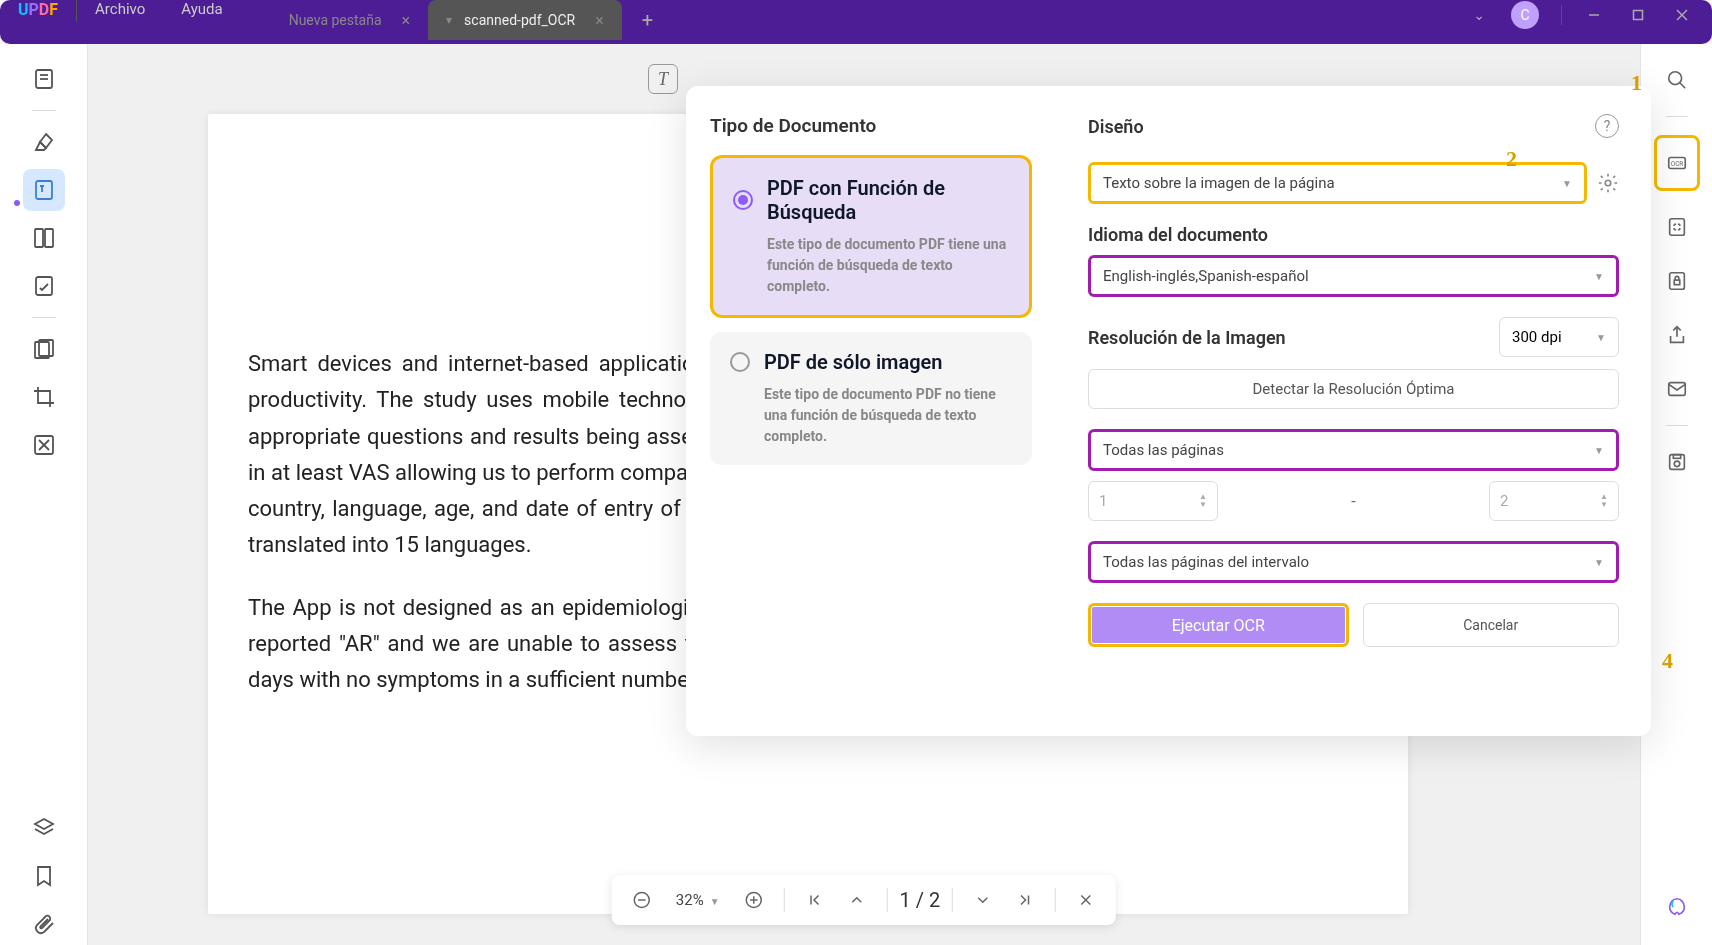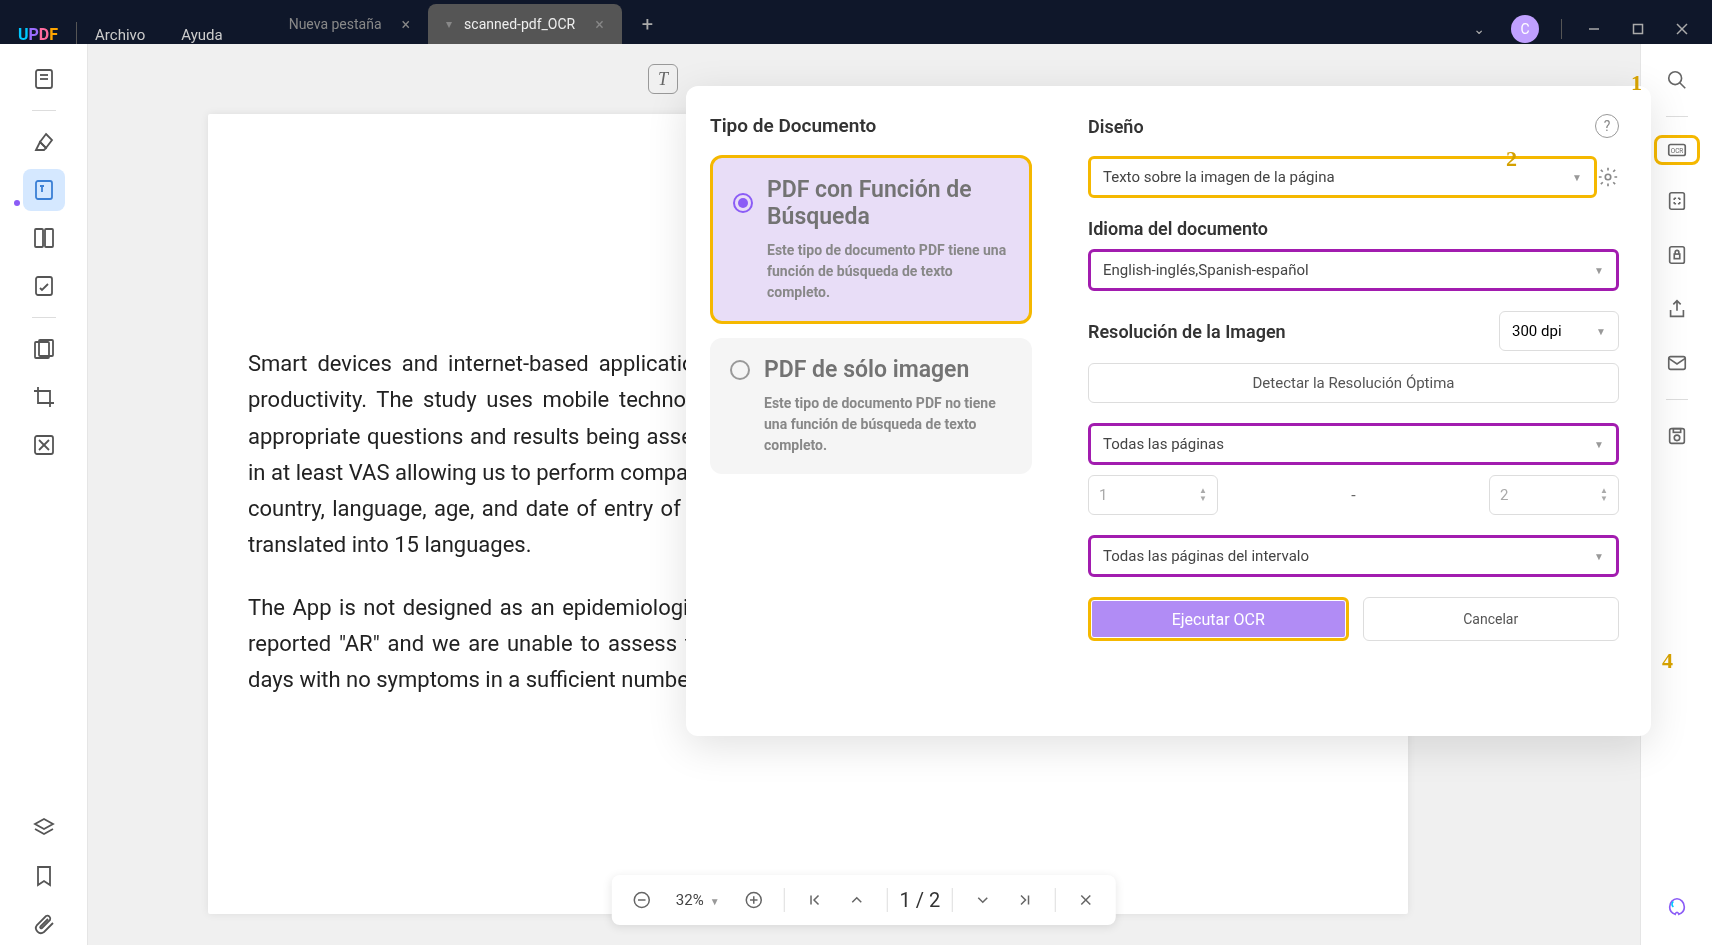--- a/index.html
+++ b/index.html
@@ -1,19 +1,19 @@
 <!DOCTYPE html>
 <html><head>
 <meta charset="utf-8">
 <style>
 * { margin: 0; padding: 0; box-sizing: border-box; font-family: -apple-system, BlinkMacSystemFont, "Segoe UI", Roboto, sans-serif; }
 body { width: 1712px; height: 945px; background: #f5f5f5; overflow: hidden; position: relative; }
 
 
-.title-bar { height: 44px; background: #0f172a; display: flex; align-items: flex-end; color: #ccc; }
+.title-bar { height: 44px; background: #4c1d95; display: flex; align-items: flex-start; color: #ccc; border-radius: 10px; }
 .logo { padding: 0 18px; font-weight: bold; font-size: 16px; }
 .logo .u { color: #00c8ff; } .logo .p { color: #9b6dff; } .logo .d { color: #ff6b9d; } .logo .f { color: #ffa500; }
 .title-sep { width: 1px; height: 22px; background: #555; }
 .menu-item { padding: 0 18px; font-size: 15px; cursor: pointer; }
 .tabs-area { display: flex; align-items: center; flex: 1; margin-left: 30px; }
 .tab { display: flex; align-items: center; padding: 0 18px; height: 40px; font-size: 14px; position: relative; }
 .tab.inactive { color: #888; }
 .tab.active { background: #555; color: #eee; border-radius: 8px 8px 0 0; }
 .tab-close { margin-left: 20px; color: #888; cursor: pointer; font-size: 16px; }
 .tab-add { margin-left: 20px; color: #aaa; font-size: 20px; cursor: pointer; }
@@ -38,37 +38,37 @@
 .doc-page { position: absolute; left: 120px; top: 70px; width: 1200px; height: 800px; background: #fff; box-shadow: 0 0 8px rgba(0,0,0,0.08); border-radius: 2px; }
 .doc-inner { padding: 60px 40px; }
 .doc-title { font-size: 52px; font-weight: 700; text-align: center; margin-bottom: 50px; letter-spacing: -1px; }
 .doc-body { font-size: 22px; line-height: 1.65; text-align: justify; color: #222; }
 .doc-body p { margin-bottom: 26px; }
 .text-tool-icon { position: absolute; left: 560px; top: 20px; width: 30px; height: 30px; border: 1.5px solid #999; border-radius: 6px; display: flex; align-items: center; justify-content: center; font-style: italic; font-family: serif; color: #666; font-size: 18px; }
 
 .right-sidebar { width: 72px; background: #fff; border-left: 1px solid #e5e5e5; display: flex; flex-direction: column; align-items: center; padding-top: 18px; gap: 18px; }
 .rsb-icon { width: 36px; height: 36px; display: flex; align-items: center; justify-content: center; cursor: pointer; color: #666; border-radius: 8px; }
 .rsb-icon svg { width: 22px; height: 22px; stroke: currentColor; fill: none; stroke-width: 1.8; }
-.rsb-icon.highlighted { border: 3px solid #f5b800; border-radius: 8px; padding: 4px; width: 46px; height: 30px; }
+.rsb-icon.highlighted { border: 3px solid #f5b800; border-radius: 8px; padding: 4px; width: 46px; height: 56px; }
 .rsb-sep { width: 22px; height: 1px; background: #ddd; }
 
 
 .ocr-panel { position: absolute; left: 598px; top: 42px; width: 965px; height: 650px; background: #fff; border-radius: 12px; box-shadow: 0 10px 40px rgba(0,0,0,0.12); display: flex; z-index: 100; }
 .ocr-left { width: 370px; padding: 28px 24px; }
 .ocr-right { flex: 1; padding: 28px 32px; }
 .section-title { font-size: 19px; font-weight: 600; color: #333; margin-bottom: 18px; }
 
 .doc-type-card { border-radius: 12px; padding: 18px 20px; margin-bottom: 14px; cursor: pointer; }
 .doc-type-card.selected { background: #e8ddf7; border: 3px solid #f5b800; }
 .doc-type-card.unselected { background: #f5f5f5; }
 .doc-type-head { display: flex; align-items: center; gap: 14px; margin-bottom: 10px; }
 .radio { width: 20px; height: 20px; border-radius: 50%; border: 2px solid #999; position: relative; flex-shrink: 0; }
 .radio.checked { border-color: #8b5cf6; }
 .radio.checked::after { content: ''; position: absolute; width: 10px; height: 10px; background: #8b5cf6; border-radius: 50%; top: 3px; left: 3px; }
-.doc-type-title { font-size: 23px; font-weight: 600; color: #737373; }
+.doc-type-title { font-size: 20px; font-weight: 600; color: #0f172a; }
 .doc-type-desc { font-size: 14px; color: #888; line-height: 1.5; margin-left: 34px; font-weight: bold; }
 
 .form-row { margin-bottom: 20px; }
 .form-label { font-size: 18px; font-weight: 600; color: #333; margin-bottom: 10px; display: block; }
 .form-label-inline { display: flex; align-items: center; justify-content: space-between; }
 .select-box { width: 100%; height: 42px; border: 3px solid #a21caf; border-radius: 6px; padding: 0 12px; display: flex; align-items: center; justify-content: space-between; background: #fff; font-size: 15px; color: #444; cursor: pointer; }
 .select-box.highlighted { border: 3px solid #f5b800; }
 .select-arrow { color: #999; font-size: 10px; }
 .gear { width: 22px; height: 22px; color: #888; }
 .help-icon { width: 24px; height: 24px; border: 1.5px solid #999; border-radius: 50%; display: flex; align-items: center; justify-content: center; color: #888; font-size: 14px; }
@@ -249,21 +249,21 @@
           </div>
           <div class="doc-type-desc">Este tipo de documento PDF no tiene una función de búsqueda de texto completo.</div>
         </div>
       </div>
       <div class="ocr-right">
         <div class="form-row">
           <div class="form-label-inline">
             <span class="form-label" style="margin-bottom:0">Diseño</span>
             <div class="help-icon">?</div>
           </div>
-          <div style="display:flex;align-items:center;margin-top:18px">
+          <div style="display:flex;gap:10px;align-items:center;margin-top:24px">
             <div class="select-box highlighted" style="flex:1">
               <span>Texto sobre la imagen de la página</span>
               <span class="select-arrow">▼</span>
             </div>
             <svg class="gear" viewBox="0 0 24 24" fill="none" stroke="#888" stroke-width="1.8">
                 <circle cx="12" cy="12" r="3"></circle>
                 <path d="M12 2v3M12 19v3M4.2 4.2l2.1 2.1M17.7 17.7l2.1 2.1M2 12h3M19 12h3M4.2 19.8l2.1-2.1M17.7 6.3l2.1-2.1"></path>
               </svg>
           </div>
         </div>

